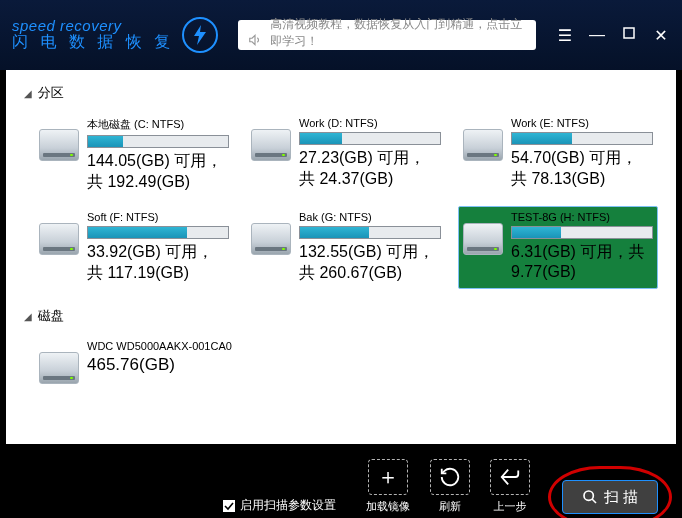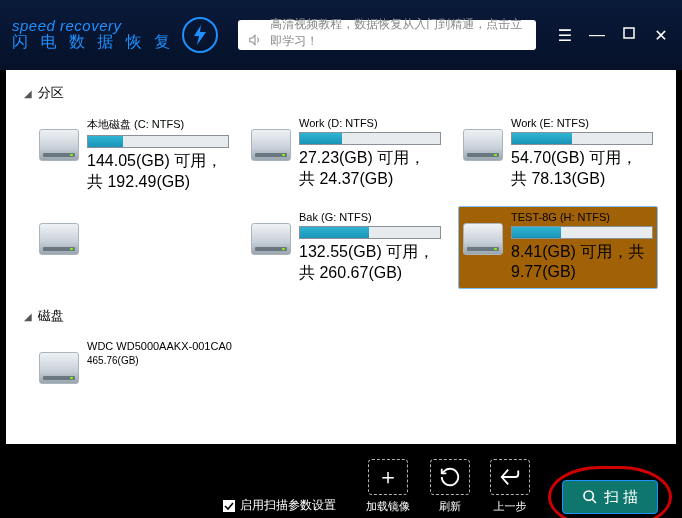--- a/index.html
+++ b/index.html
@@ -12,38 +12,38 @@
 .banner{flex:1;margin:0 20px;background:#fff;border-radius:3px;height:30px;display:flex;align-items:flex-end;padding:0 10px;cursor:pointer}
 .banner-icon{color:#999;margin-right:8px;font-size:14px}
 .banner-text{color:#888;font-size:12px}
 .win-controls{display:flex;align-items:center;gap:14px;color:#fff;font-size:16px}
 .wc{cursor:pointer;width:18px;text-align:center}
 .content{position:absolute;top:70px;left:6px;right:6px;bottom:70px;background:#fff;padding:14px 18px;overflow:auto}
 .section-hdr{display:flex;align-items:center;color:#000;font-size:13px;margin-bottom:10px}
 .section-hdr .tri{font-size:10px;margin-right:6px;color:#555}
 .grid{display:grid;grid-template-columns:repeat(3,1fr);gap:8px 12px;margin-bottom:18px;margin-left:10px}
 .drive{display:flex;gap:8px;padding:4px;border:1px solid transparent;border-radius:2px;cursor:pointer}
-.drive.selected{background:#a16207;border:1px solid #7ec1f5}
+.drive.selected{background:#15803d;border:1px solid #7ec1f5}
 .drive-icon{width:40px;height:32px;background:linear-gradient(180deg,#eef2f5 0%,#c8d0d8 60%,#9aa5ae 100%);border-radius:3px;position:relative;border:1px solid #aab4bd;margin-top:12px;flex-shrink:0}
 .drive-icon::before{content:"";position:absolute;bottom:3px;left:3px;right:3px;height:4px;background:#6a7680;border-radius:1px}
 .drive-icon::after{content:"";position:absolute;bottom:4px;right:5px;width:3px;height:2px;background:#7fff00;border-radius:1px}
 .drive-info{flex:1;min-width:0}
 .drive-name{font-size:11px;color:#000;margin-bottom:3px;white-space:nowrap;overflow:hidden;text-overflow:ellipsis}
 .progress{height:13px;border:1px solid #8a9098;background:#e8ebee;position:relative;margin-bottom:3px}
 .progress-fill{height:100%;background:linear-gradient(180deg,#2fb5d4 0%,#1a94b8 100%)}
 .drive-stats{font-size:16px;color:#000}
-.disks .drive-stats{font-size:10px}
+.disks .drive-stats{font-size:17px}
 .footer{position:absolute;bottom:4px;left:0;right:0;height:70px;background:#000;display:flex;align-items:flex-end;justify-content:flex-end;padding:0 24px;gap:20px}
 .chk-area{display:flex;align-items:center;color:#fff;font-size:12px;margin-right:10px}
 .chk{width:12px;height:12px;border:1px solid #fff;margin-right:5px;display:inline-flex;align-items:center;justify-content:center;background:#fff}
 .chk svg{width:10px;height:10px}
 .tool-btn{display:flex;flex-direction:column;align-items:center;color:#fff;font-size:11px;cursor:pointer;gap:4px}
 .tool-ico{width:40px;height:36px;border:1.5px dashed rgba(255,255,255,0.7);border-radius:4px;display:flex;align-items:center;justify-content:center;font-size:22px}
 .scan-wrap{position:relative;margin-left:12px}
-.scan-btn{width:96px;height:34px;background:#0f766e;border-radius:4px;display:flex;align-items:center;justify-content:center;color:#fff;font-size:15px;cursor:pointer;gap:6px;border:1px solid #1e90ff}
+.scan-btn{width:96px;height:34px;background:#404040;border-radius:4px;display:flex;align-items:center;justify-content:center;color:#fff;font-size:15px;cursor:pointer;gap:6px;border:1px solid #1e90ff}
 .scan-circle{position:absolute;top:-14px;left:-14px;right:-14px;bottom:-14px;border:3px solid #d00000;border-radius:50%/60%;pointer-events:none}
 </style>
 </head>
 <body>
 
 <div class="header">
   <div class="logo-area">
     <div>
       <div class="logo-text">speed recovery</div>
       <div class="logo-sub">闪 电 数 据 恢 复</div>
@@ -106,39 +106,46 @@
         <div class="drive-info">
           <div class="drive-name">Work (E: NTFS)</div>
           <div class="progress">
             <div class="progress-fill" style="width:43%"></div>
           </div>
           <div class="drive-stats"><span>54.70(GB)</span> <span>可用，共</span> <span>78.13(GB)</span></div>
         </div>
       </div>
       <div class="drive">
         <div class="drive-icon"></div>
+        <div class="drive-info">
+          <div class="drive-name">Soft (F: NTFS)</div>
+          <div class="progress">
+            <div class="progress-fill" style="width:71%"></div>
+          </div>
+          <div class="drive-stats"><span>33.92(GB)</span> <span>可用，共</span> <span>117.19(GB)</span></div>
+        </div>
       </div>
       <div class="drive">
         <div class="drive-icon"></div>
         <div class="drive-info">
           <div class="drive-name">Bak (G: NTFS)</div>
           <div class="progress">
             <div class="progress-fill" style="width:49%"></div>
           </div>
           <div class="drive-stats"><span>132.55(GB)</span> <span>可用，共</span> <span>260.67(GB)</span></div>
         </div>
       </div>
       <div class="drive selected">
         <div class="drive-icon"></div>
         <div class="drive-info">
           <div class="drive-name">TEST-8G (H: NTFS)</div>
           <div class="progress">
             <div class="progress-fill" style="width:35%"></div>
           </div>
-          <div class="drive-stats"><span>8.41(GB)</span> <span>可用，共</span> <span>9.77(GB)</span></div>
+          <div class="drive-stats"><span>6.31(GB)</span> <span>可用，共</span> <span>9.77(GB)</span></div>
         </div>
       </div>
     </div>
 
   <div class="section-hdr">
     <span class="tri">◢</span>
     <span>磁盘</span>
   </div>
   <div class="grid disks" id="disk-grid">
       <div class="drive">

